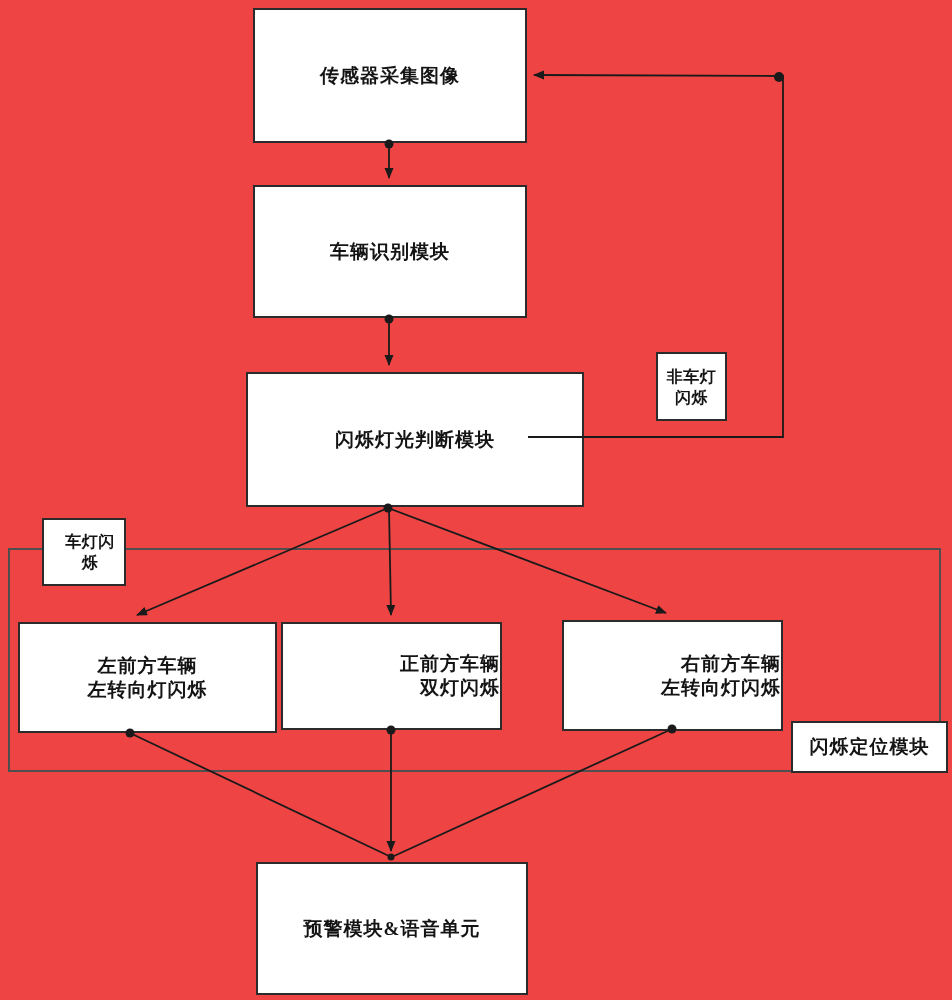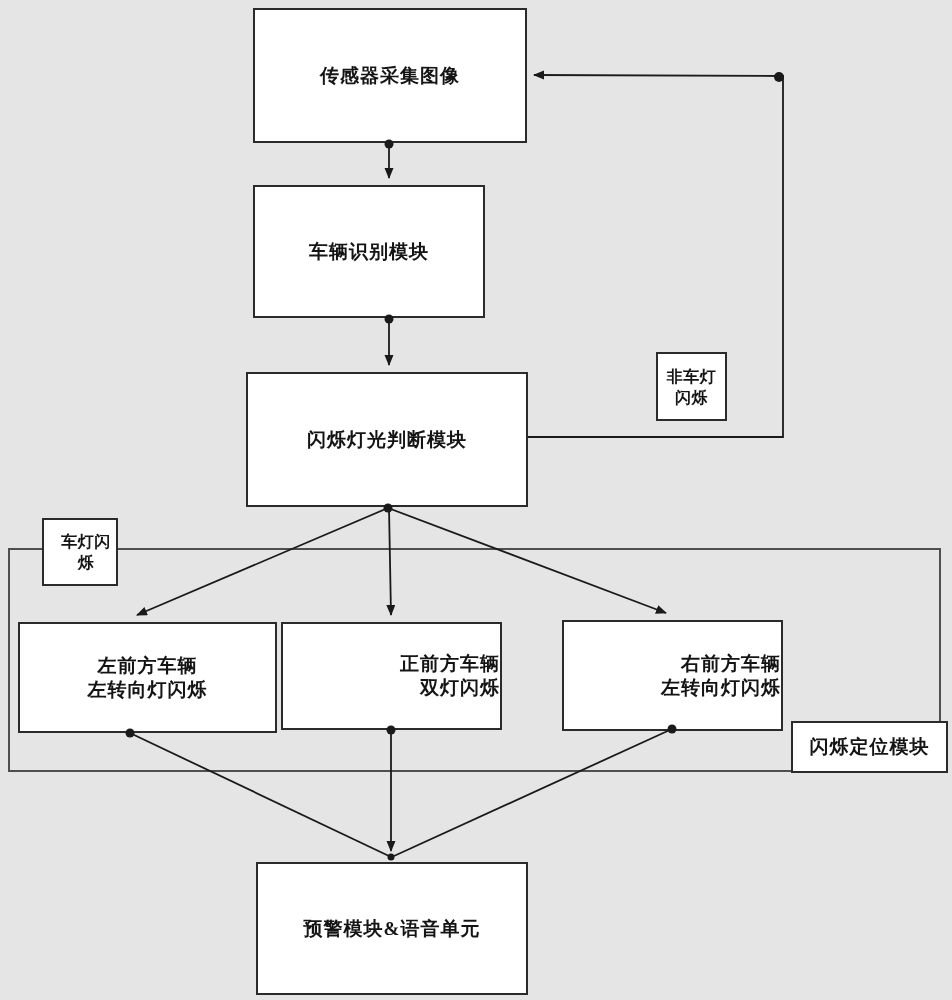--- a/index.html
+++ b/index.html
@@ -5,21 +5,21 @@
   html, body {
     margin: 0;
     padding: 0;
     background: #ffffff;
     font-family: "Liberation Serif", "DejaVu Serif", serif;
   }
   .stage {
     position: relative;
     width: 952px;
     height: 1000px;
-    background: #e5e5e5;
+    background: #ef4444;
     overflow: hidden;
   }
   .node {
     position: absolute;
     box-sizing: border-box;
     background: #ffffff;
     border: 2px solid #2b2b2b;
     display: flex;
     flex-direction: column;
     align-items: center;
@@ -45,24 +45,24 @@
     line-height: 21px;
     letter-spacing: 0.5px;
     z-index: 3;
   }
   .label-node {
     font-size: 19px;
     z-index: 3;
   }
   
   #sensor            { left: 253px; top:   8px; width: 274px; height: 135px; }
-  #vehicle-recog     { left: 253px; top: 185px; width: 232px; height: 133px; }
-  #flash-judge       { left: 246px; top: 372px; width: 282px; height: 135px; justify-content: center; }
+  #vehicle-recog     { left: 253px; top: 185px; width: 274px; height: 133px; }
+  #flash-judge       { left: 246px; top: 372px; width: 338px; height: 135px; justify-content: center; }
   #non-vehicle-flash { left: 636px; top: 352px; width:  71px; height:  69px; margin-left: 20px; }
-  #vehicle-flash     { left:  42px; top: 518px; width:  76px; height:  68px; padding-left: 12px; }
+  #vehicle-flash     { left:  42px; top: 518px; width:  84px; height:  68px; padding-left: 12px; }
   #locating-container{ left:   8px; top: 548px; width: 933px; height: 224px; }
   #left-front        { left:  18px; top: 622px; width: 259px; height: 111px; }
   #front             { left: 281px; top: 622px; width: 221px; height: 108px; align-items: flex-end; }
   #right-front       { left: 562px; top: 620px; width: 221px; height: 111px; align-items: flex-end; }
   #flash-locating    { left: 791px; top: 721px; width: 157px; height:  52px; }
   #warning           { left: 256px; top: 862px; width: 272px; height: 133px; text-align: right; }
   .wires {
     position: absolute;
     left: 0; top: 0;
     width: 952px; height: 1000px;

